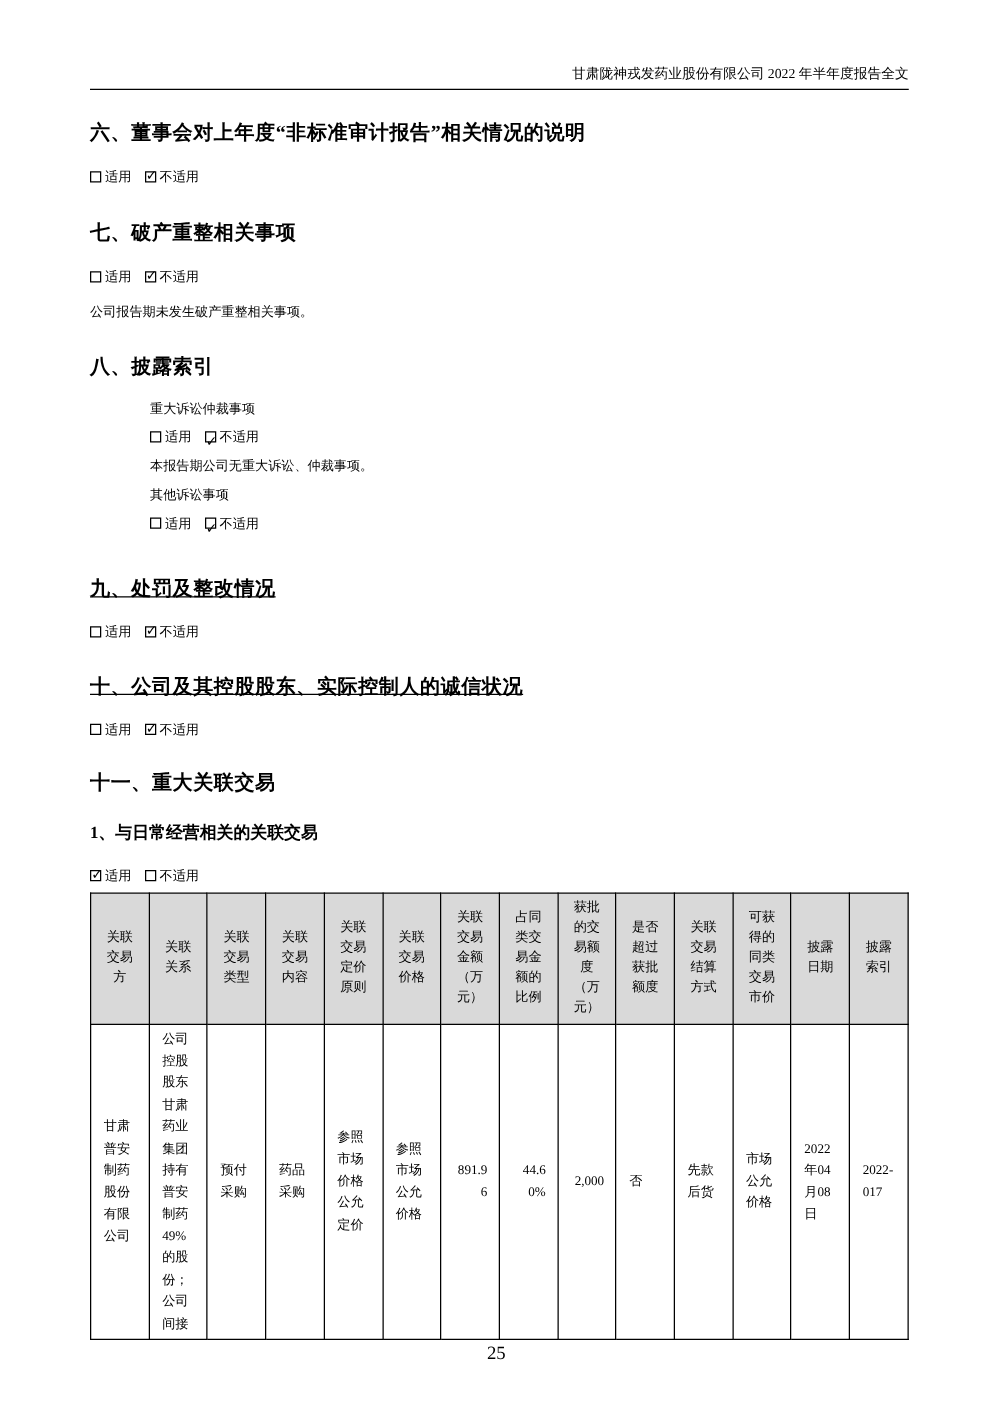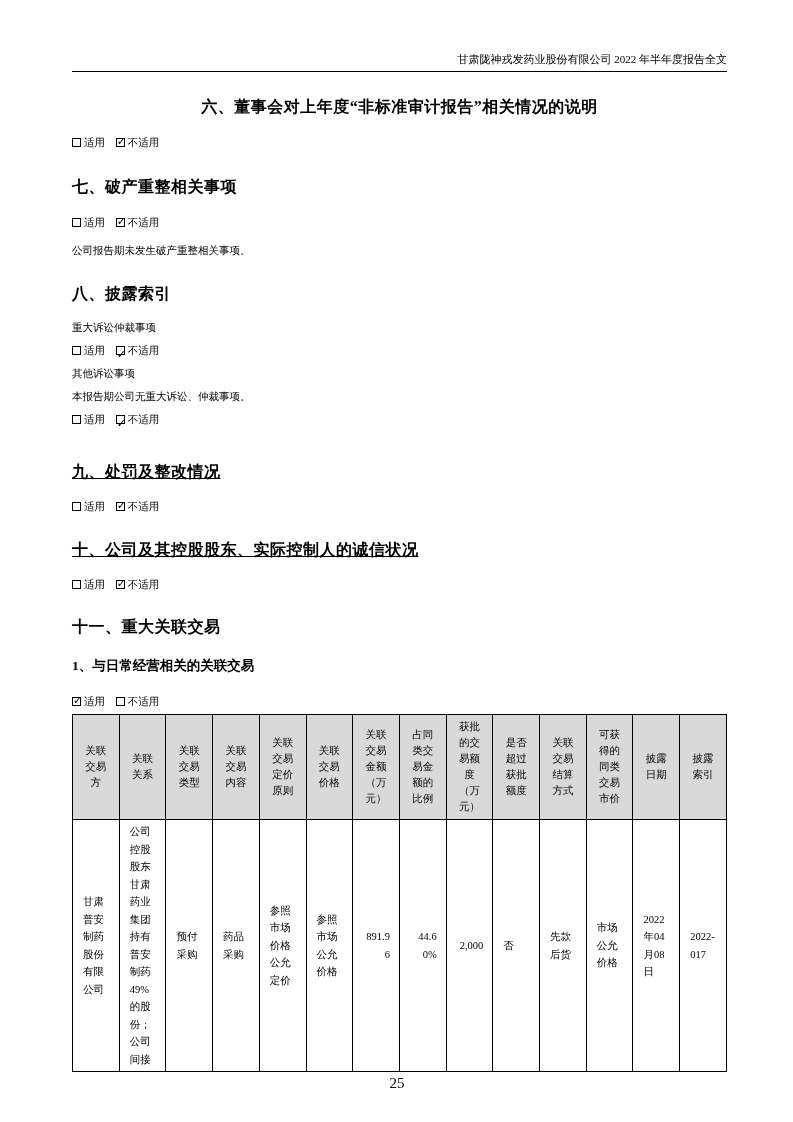--- a/index.html
+++ b/index.html
@@ -23,37 +23,37 @@
     text-align: right;
     padding-bottom: 5px;
     border-bottom: 1.5px solid #000;
   }
   h2.sec-title {
     font-size: 16px;
     line-height: 20px;
     font-weight: bold;
     letter-spacing: 0.5px;
   }
-  .t6  { margin-top: 25px; text-align: center; }
+  .t6  { margin-top: 25px; }
   .t7  { margin-top: 27px; }
   .t8  { margin-top: 22px; }
   .t9  { margin-top: 31px; text-decoration: underline; }
   .t10 { margin-top: 26px; text-decoration: underline; }
   .t11 { margin-top: 25px; }
   h3.sub-title {
     font-size: 13.5px;
     line-height: 14px;
     font-weight: bold;
     margin-top: 22px;
   }
   .body-line {
     font-size: 10.5px;
     line-height: 23px;
   }
-  .group8 { margin-top: 12px; }
+  .group8 { margin-top: 12px; margin-left: 48px; }
   .cb-line {
     font-size: 10.5px;
     line-height: 14px;
   }
   .m19 { margin-top: 19px; }
   .m18 { margin-top: 18px; }
   .m9  { margin-top: 9px; }
   .m22 { margin-top: 22px; }
   .cb {
     display: inline-block;
@@ -134,22 +134,22 @@
   </p>
   <p class="body-line m9">公司报告期未发生破产重整相关事项。</p>
 
   <h2 class="sec-title t8">八、披露索引</h2>
   <div class="group8">
     <p class="body-line">重大诉讼仲裁事项</p>
     <p class="body-line">
       <span class="cb"></span><span>适用</span>
       <span class="cb checked sp"></span><span>不适用</span>
     </p>
+    <p class="body-line">本报告期公司无重大诉讼、仲裁事项。</p>
     <p class="body-line">其他诉讼事项</p>
-    <p class="body-line">本报告期公司无重大诉讼、仲裁事项。</p>
     <p class="body-line">
       <span class="cb"></span><span>适用</span>
       <span class="cb checked sp"></span><span>不适用</span>
     </p>
   </div>
 
   <h2 class="sec-title t9">九、处罚及整改情况</h2>
   <p class="cb-line m18">
     <span class="cb"></span><span>适用</span>
     <span class="cb checked sp"></span><span>不适用</span>

